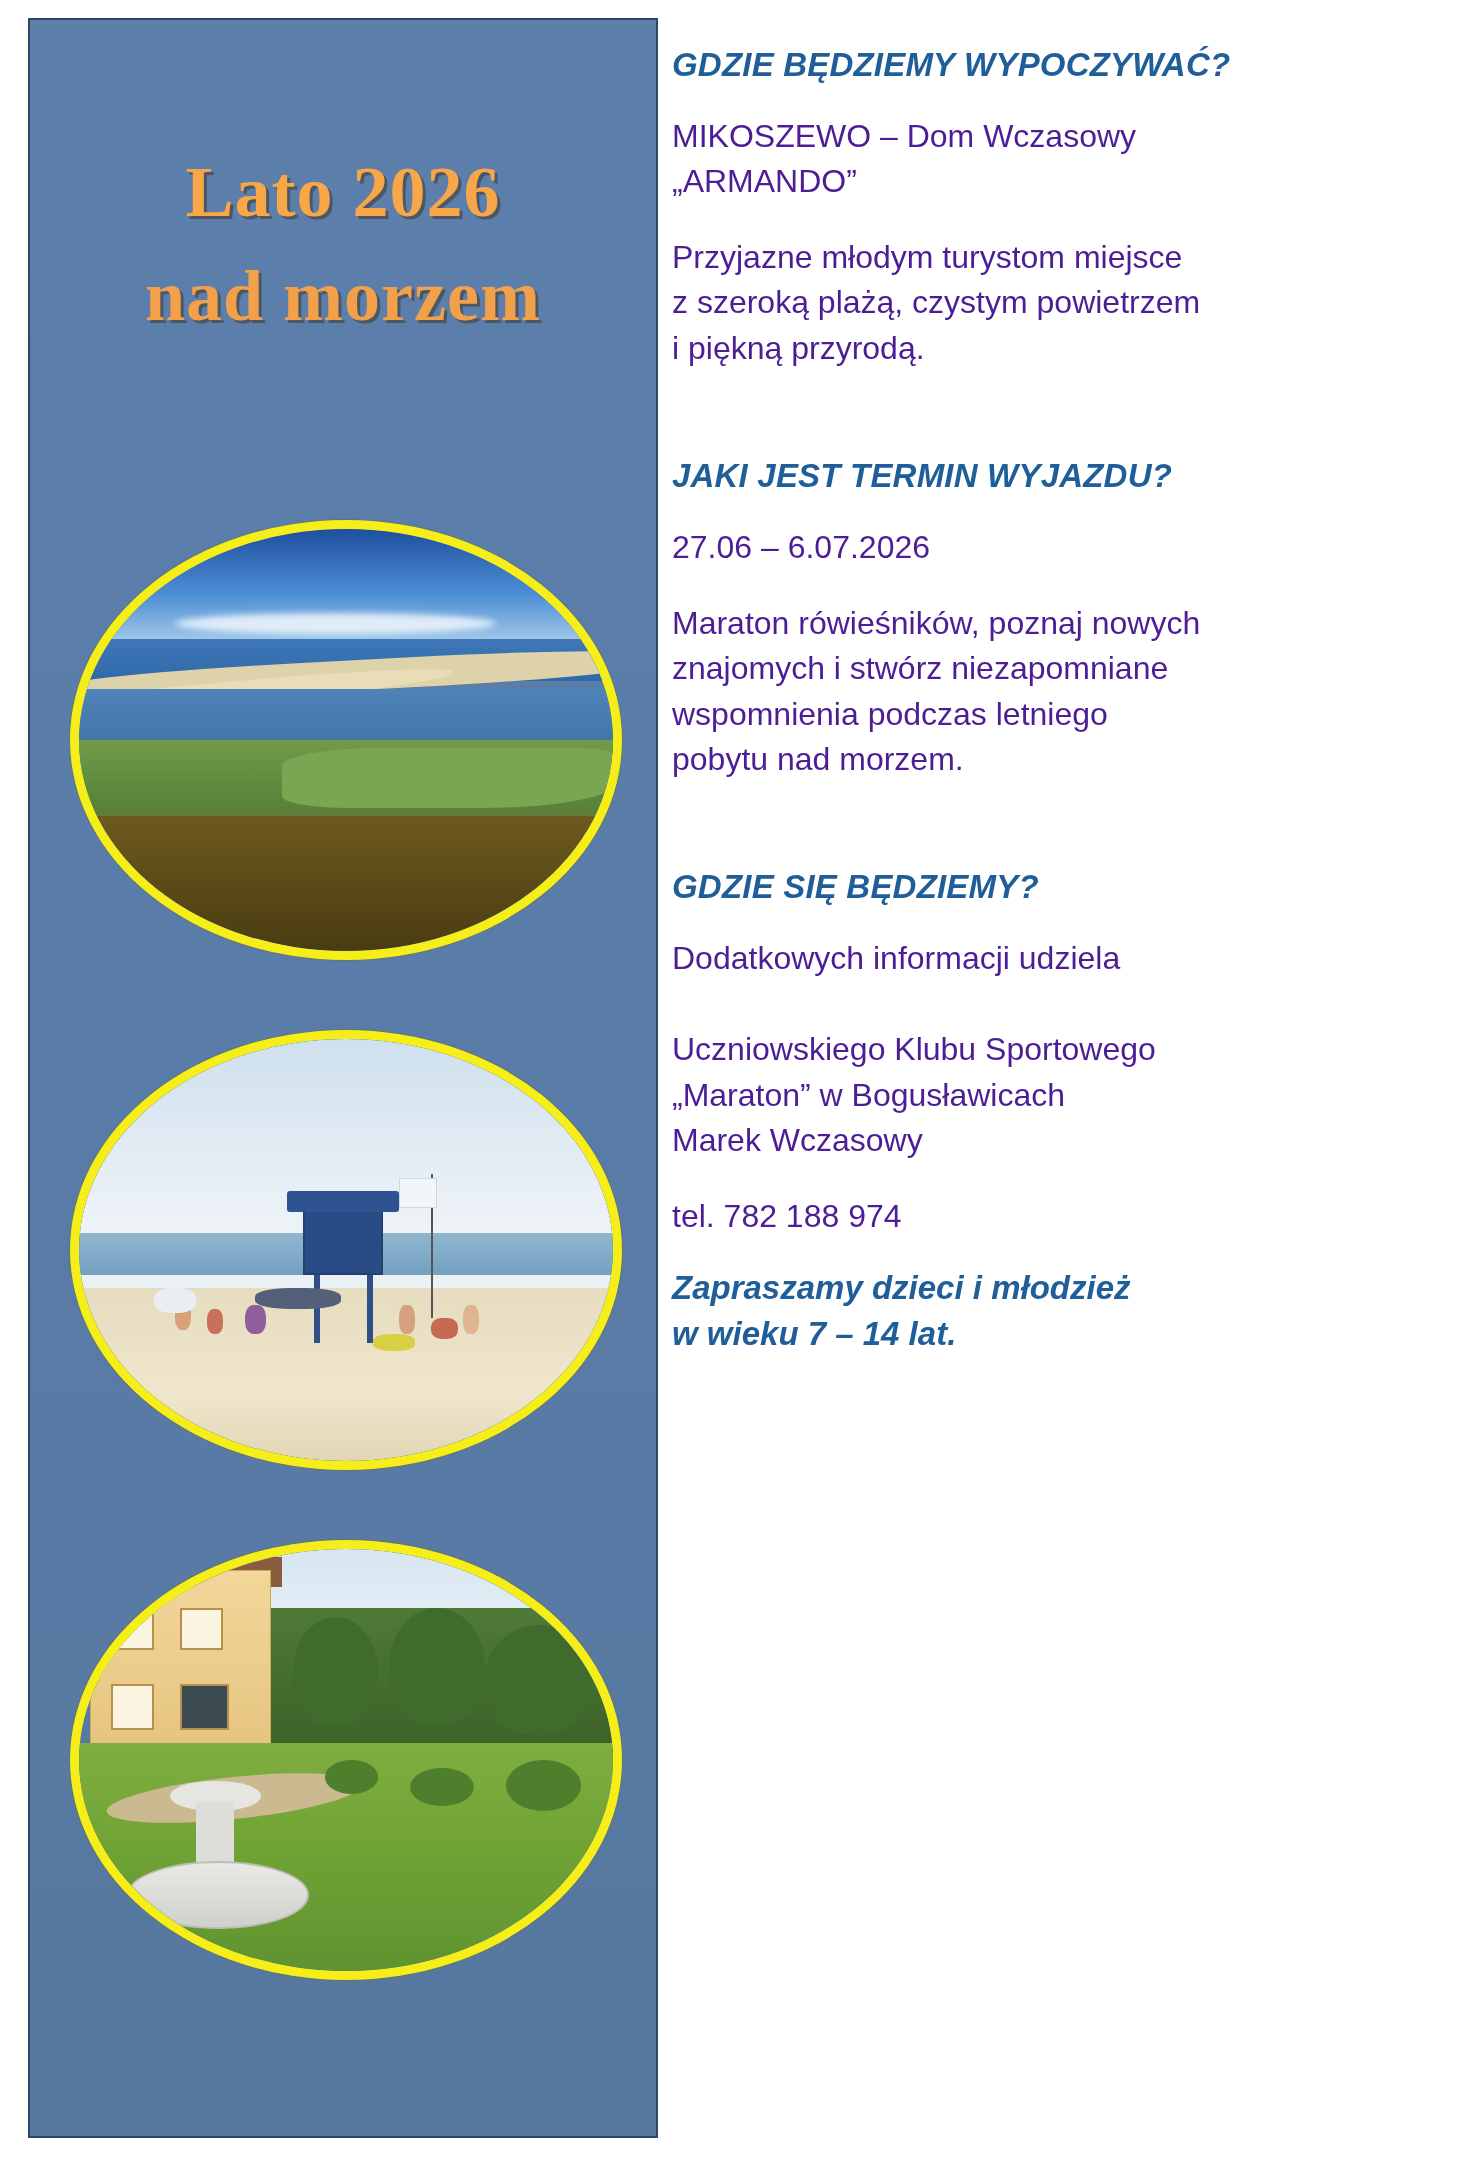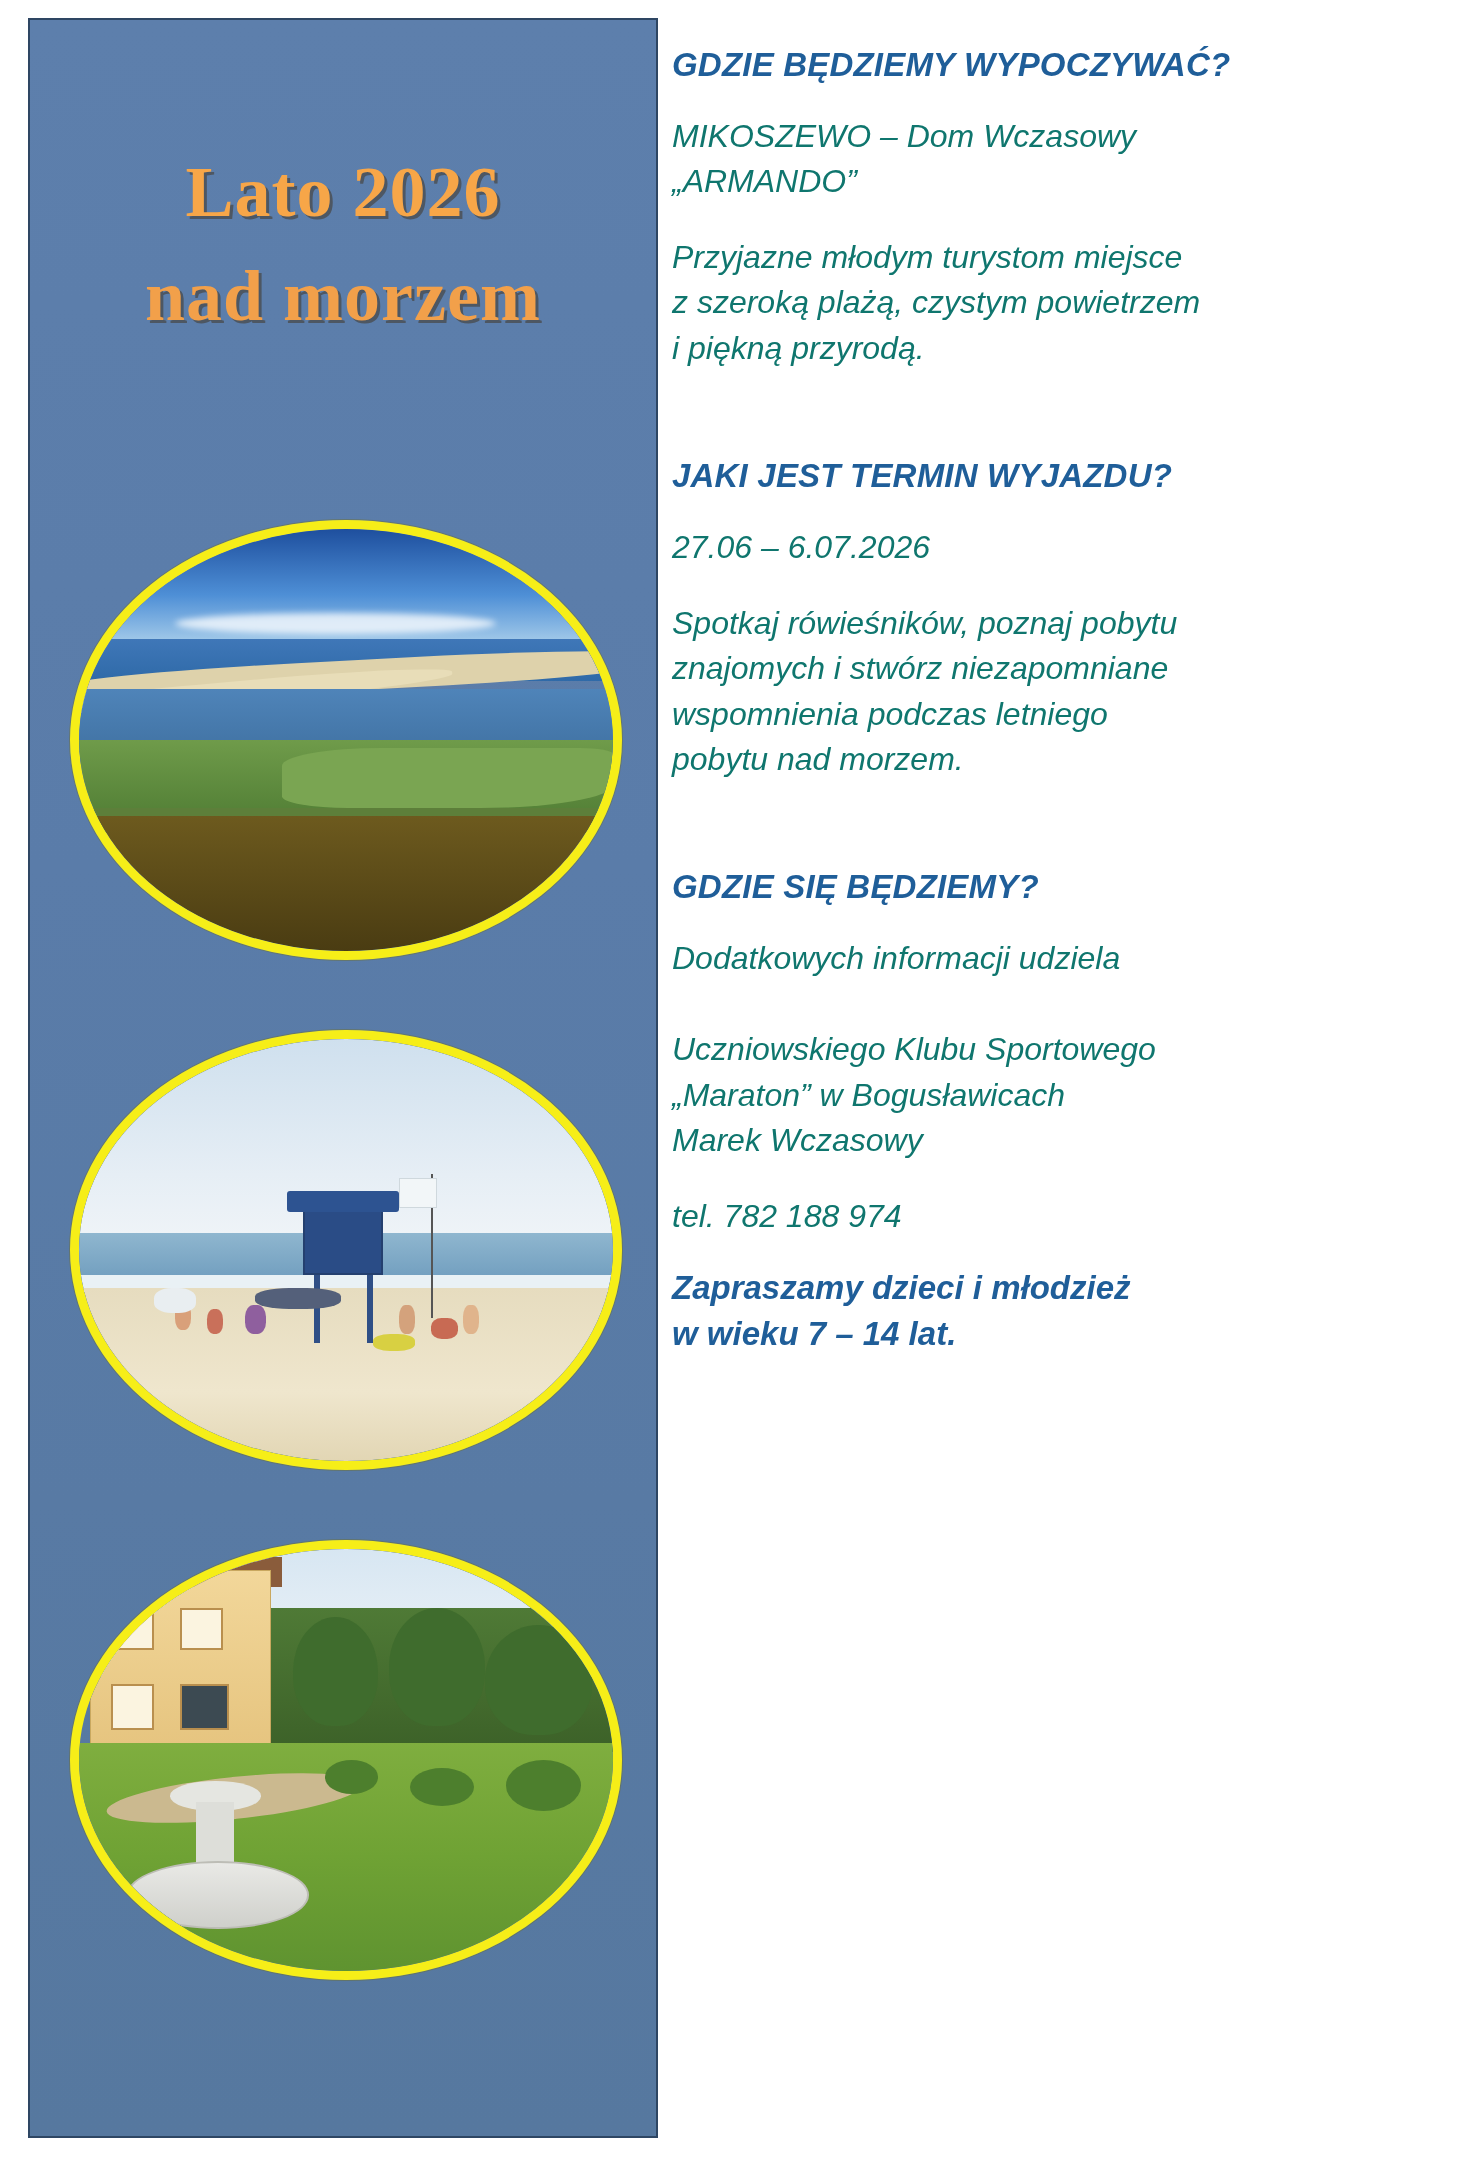--- a/index.html
+++ b/index.html
@@ -143,22 +143,21 @@
 
   .heading {
     color: #1f5e99;
     font-weight: bold;
     font-style: italic;
     font-size: 33px;
     letter-spacing: 0.2px;
     margin: 0 0 30px 0;
   }
   .para {
-    color: #0f766e;
-    font-style: italic;
+    color: #4c1d95;
     font-size: 32px;
     line-height: 1.42;
     margin: 4px 0 30px 0;
   }
   .para.tight { margin-bottom: 26px; }
   .gap-lg { height: 56px; }
 
   .closing {
     color: #1f5e99;
     font-weight: bold;
@@ -262,21 +261,21 @@
       <span>i piękną przyrodą.</span>
     </p>
 
     <div class="gap-lg"></div>
 
     <h2 class="heading">JAKI JEST TERMIN WYJAZDU?</h2>
 
     <p class="para">27.06 – 6.07.2026</p>
 
     <p class="para">
-      <span>Spotkaj rówieśników, poznaj pobytu</span><br>
+      <span>Maraton rówieśników, poznaj nowych</span><br>
       <span>znajomych i stwórz niezapomniane</span><br>
       <span>wspomnienia podczas letniego</span><br>
       <span>pobytu nad morzem.</span>
     </p>
 
     <div class="gap-lg"></div>
 
     <h2 class="heading">GDZIE SIĘ BĘDZIEMY?</h2>
 
     <p class="para">

